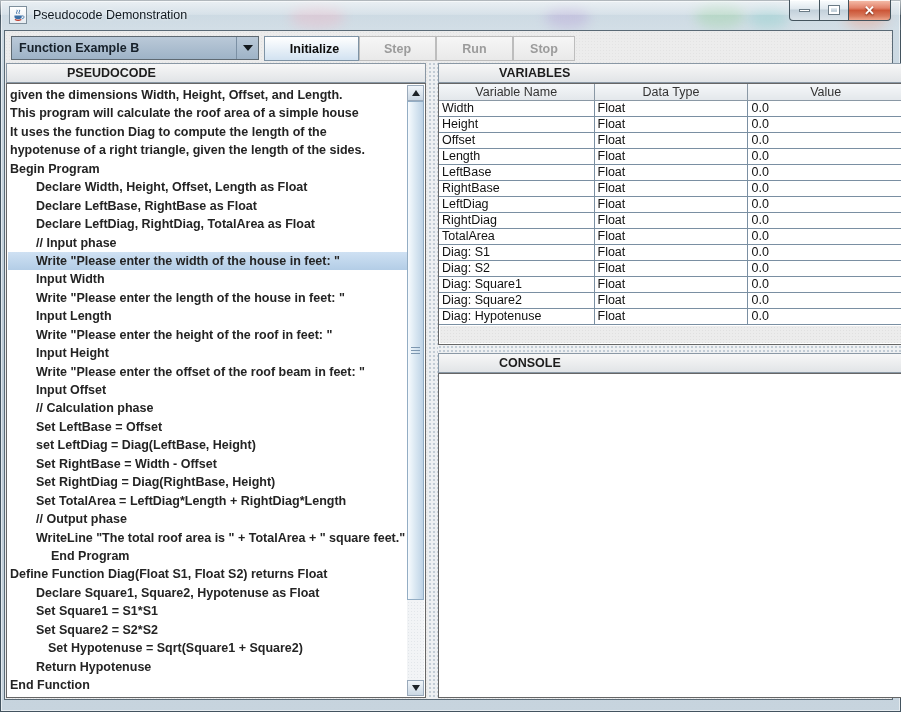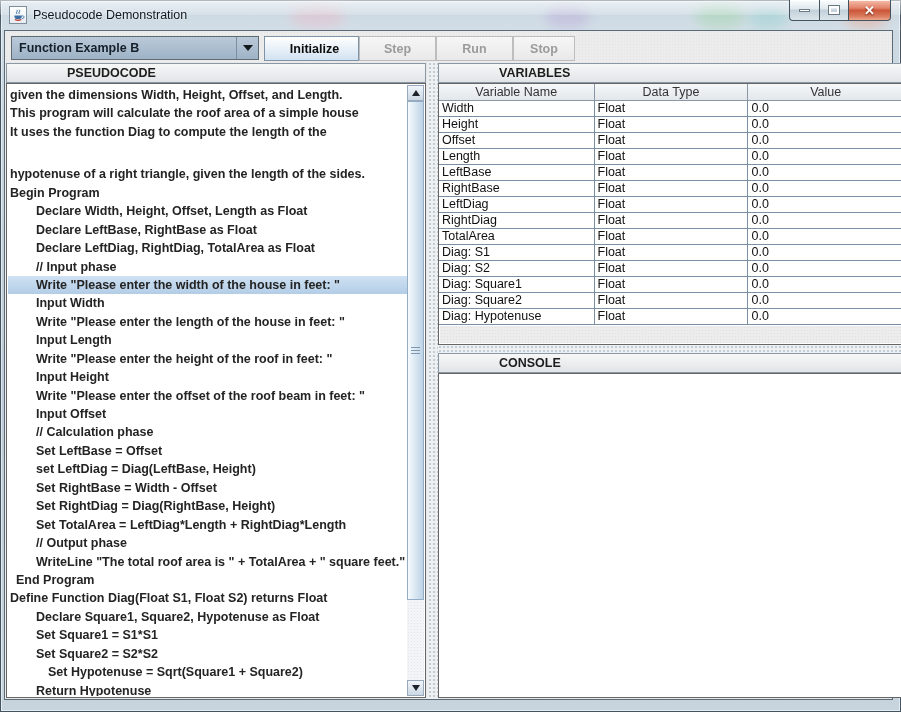--- a/index.html
+++ b/index.html
@@ -157,21 +157,21 @@
 
     <div class="main">
 
       <div class="left-panel">
         <div class="panel-header">PSEUDOCODE</div>
         <div class="pc-scroll">
           <div class="pc-list">
               <div class="pc-row" style="padding-left: 2px;">given the dimensions Width, Height, Offset, and Length.</div>
               <div class="pc-row" style="padding-left: 2px;">This program will calculate the roof area of a simple house</div>
               <div class="pc-row" style="padding-left: 2px;">It uses the function Diag to compute the length of the</div>
-              <div class="pc-row" style="padding-left: 2px; margin-top: 24px;">hypotenuse of a right triangle, given the length of the sides.</div>
+              <div class="pc-row" style="padding-left: 2px;">hypotenuse of a right triangle, given the length of the sides.</div>
               <div class="pc-row" style="padding-left: 2px;">Begin Program</div>
               <div class="pc-row" style="padding-left: 28px;">Declare Width, Height, Offset, Length as Float</div>
               <div class="pc-row" style="padding-left: 28px;">Declare LeftBase, RightBase as Float</div>
               <div class="pc-row" style="padding-left: 28px;">Declare LeftDiag, RightDiag, TotalArea as Float</div>
               <div class="pc-row" style="padding-left: 28px;">// Input phase</div>
               <div class="pc-row selected" style="padding-left: 28px;">Write "Please enter the width of the house in feet: "</div>
               <div class="pc-row" style="padding-left: 28px;">Input Width</div>
               <div class="pc-row" style="padding-left: 28px;">Write "Please enter the length of the house in feet: "</div>
               <div class="pc-row" style="padding-left: 28px;">Input Length</div>
               <div class="pc-row" style="padding-left: 28px;">Write "Please enter the height of the roof in feet: "</div>
@@ -179,21 +179,21 @@
               <div class="pc-row" style="padding-left: 28px;">Write "Please enter the offset of the roof beam in feet: "</div>
               <div class="pc-row" style="padding-left: 28px;">Input Offset</div>
               <div class="pc-row" style="padding-left: 28px;">// Calculation phase</div>
               <div class="pc-row" style="padding-left: 28px;">Set LeftBase = Offset</div>
               <div class="pc-row" style="padding-left: 28px;">set LeftDiag = Diag(LeftBase, Height)</div>
               <div class="pc-row" style="padding-left: 28px;">Set RightBase = Width - Offset</div>
               <div class="pc-row" style="padding-left: 28px;">Set RightDiag = Diag(RightBase, Height)</div>
               <div class="pc-row" style="padding-left: 28px;">Set TotalArea = LeftDiag*Length + RightDiag*Length</div>
               <div class="pc-row" style="padding-left: 28px;">// Output phase</div>
               <div class="pc-row" style="padding-left: 28px;">WriteLine "The total roof area is " + TotalArea + " square feet."</div>
-              <div class="pc-row" style="padding-left: 8px;">End Program</div>
+              <div class="pc-row" style="padding-left: 15px; margin-left: 28px;">End Program</div>
               <div class="pc-row" style="padding-left: 2px;">Define Function Diag(Float S1, Float S2) returns Float</div>
               <div class="pc-row" style="padding-left: 28px;">Declare Square1, Square2, Hypotenuse as Float</div>
               <div class="pc-row" style="padding-left: 28px;">Set Square1 = S1*S1</div>
               <div class="pc-row" style="padding-left: 28px;">Set Square2 = S2*S2</div>
               <div class="pc-row" style="padding-left: 40px;">Set Hypotenuse = Sqrt(Square1 + Square2)</div>
               <div class="pc-row" style="padding-left: 28px;">Return Hypotenuse</div>
               <div class="pc-row" style="padding-left: 2px;">End Function</div>
             </div>
           <div class="v-scrollbar">
             <div class="sb-btn sb-up">

